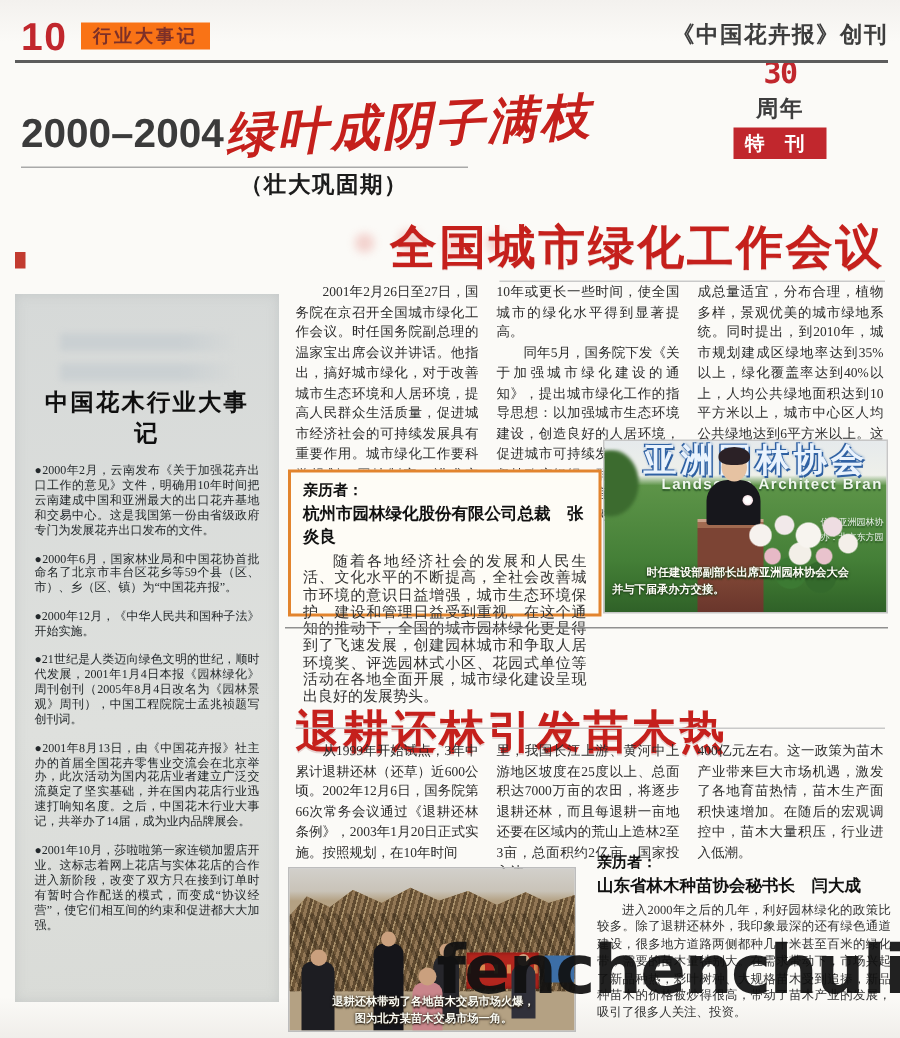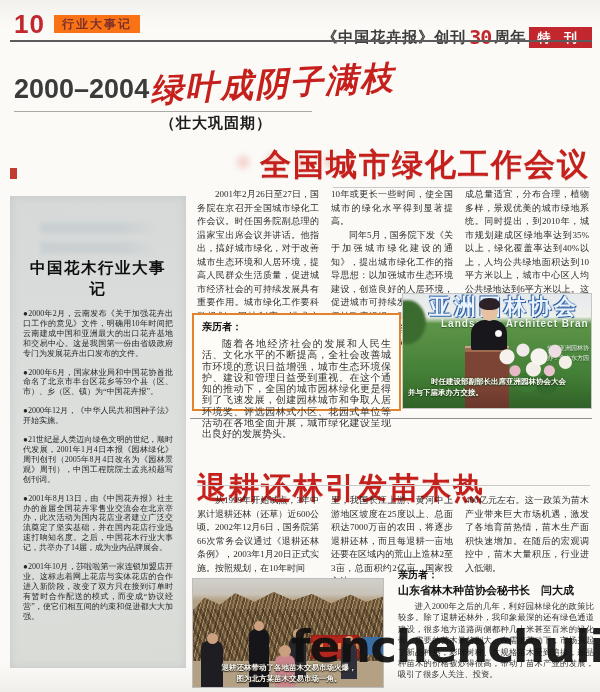--- a/index.html
+++ b/index.html
@@ -8,21 +8,21 @@
     position:relative; overflow:hidden;
     background:linear-gradient(180deg,#f3f1ee 0%,#fbfaf7 4%,#fbfaf7 96%,#f0eeea 100%);
     font-family:"Liberation Serif", serif; color:#2b2b2b;
   }
   .abs { position:absolute; }
 
   
   .page-num { left:14px; top:9px; font:900 26px "Liberation Sans",sans-serif; color:#c1272d; letter-spacing:1px; }
   .section-chip { left:54px; top:15px; background:#f97316; color:#7d3028;
     font:700 12px/16px "Liberation Sans",sans-serif; padding:1px 8px; letter-spacing:2px; }
-  .masthead { right:8px; top:25px; display:flex; align-items:center; gap:3px; }
+  .masthead { right:8px; top:14px; display:flex; align-items:center; gap:3px;flex-direction:column; }
   .mh-text { font:900 15px "Liberation Sans",sans-serif; color:#3d3d3d; letter-spacing:1px; }
   .mh-num { font:900 20px "DejaVu Sans Mono",monospace; color:#c1272d; letter-spacing:-1px; }
   .mh-badge { background:#c1272d; color:#fff; font:700 13px/17px "Liberation Sans",sans-serif;
     padding:2px 10px 2px 8px; letter-spacing:5px; }
   .header-rule { left:10px; right:8px; top:40px; height:2px; background:#5c5c5c; }
 
   
   .title-years { left:14px; top:74px; font:900 27px "Liberation Sans",sans-serif; color:#3b3b3b; }
   .title-callig { left:150px; top:62px; font:italic 900 33px "DejaVu Serif",serif;
     color:#c5201c; letter-spacing:2px; transform:rotate(-3deg); }
@@ -178,20 +178,21 @@
 <div class="col a1c2">
   <p>10年或更长一些时间，使全国城市的绿化水平得到显著提高。</p>
   <p class="ind">同年5月，国务院下发《关于加强城市绿化建设的通知》，提出城市绿化工作的指导思想：以加强城市生态环境建设，创造良好的人居环境，促进城市可持续发展为中心；坚持政府组织、群众参与，统一规划，因地制宜，讲求实效的原则，以种植树木为主，努力建</p>
 </div>
 <div class="col a1c3">
   <p>成总量适宜，分布合理，植物多样，景观优美的城市绿地系统。同时提出，到2010年，城市规划建成区绿地率达到35%以上，绿化覆盖率达到40%以上，人均公共绿地面积达到10平方米以上，城市中心区人均公共绿地达到6平方米以上。这一决策对推进中国城市环境建设、改变城市面貌具有重大意义。</p>
 </div>
 
 <div class="abs witness1">
   <div class="w-label">亲历者：</div>
+  <div class="w-name">杭州市园林绿化股份有限公司总裁　张炎良</div>
   <div class="w-body">随着各地经济社会的发展和人民生活、文化水平的不断提高，全社会改善城市环境的意识日益增强，城市生态环境保护、建设和管理日益受到重视。在这个通知的推动下，全国的城市园林绿化更是得到了飞速发展，创建园林城市和争取人居环境奖、评选园林式小区、花园式单位等活动在各地全面开展，城市绿化建设呈现出良好的发展势头。</div>
 </div>
 
 <div class="abs photo1">
   <div class="p1-palm"></div>
   <div class="p1-banner-cn">亚洲园林协会</div>
   <div class="p1-banner-en">Landscape Architect Bran</div>
   <div class="p1-side" style="top:50px;">位：亚洲园林协</div>
   <div class="p1-side" style="top:60px;">办：北京东方园</div>
   <div class="p1-podium"></div>

